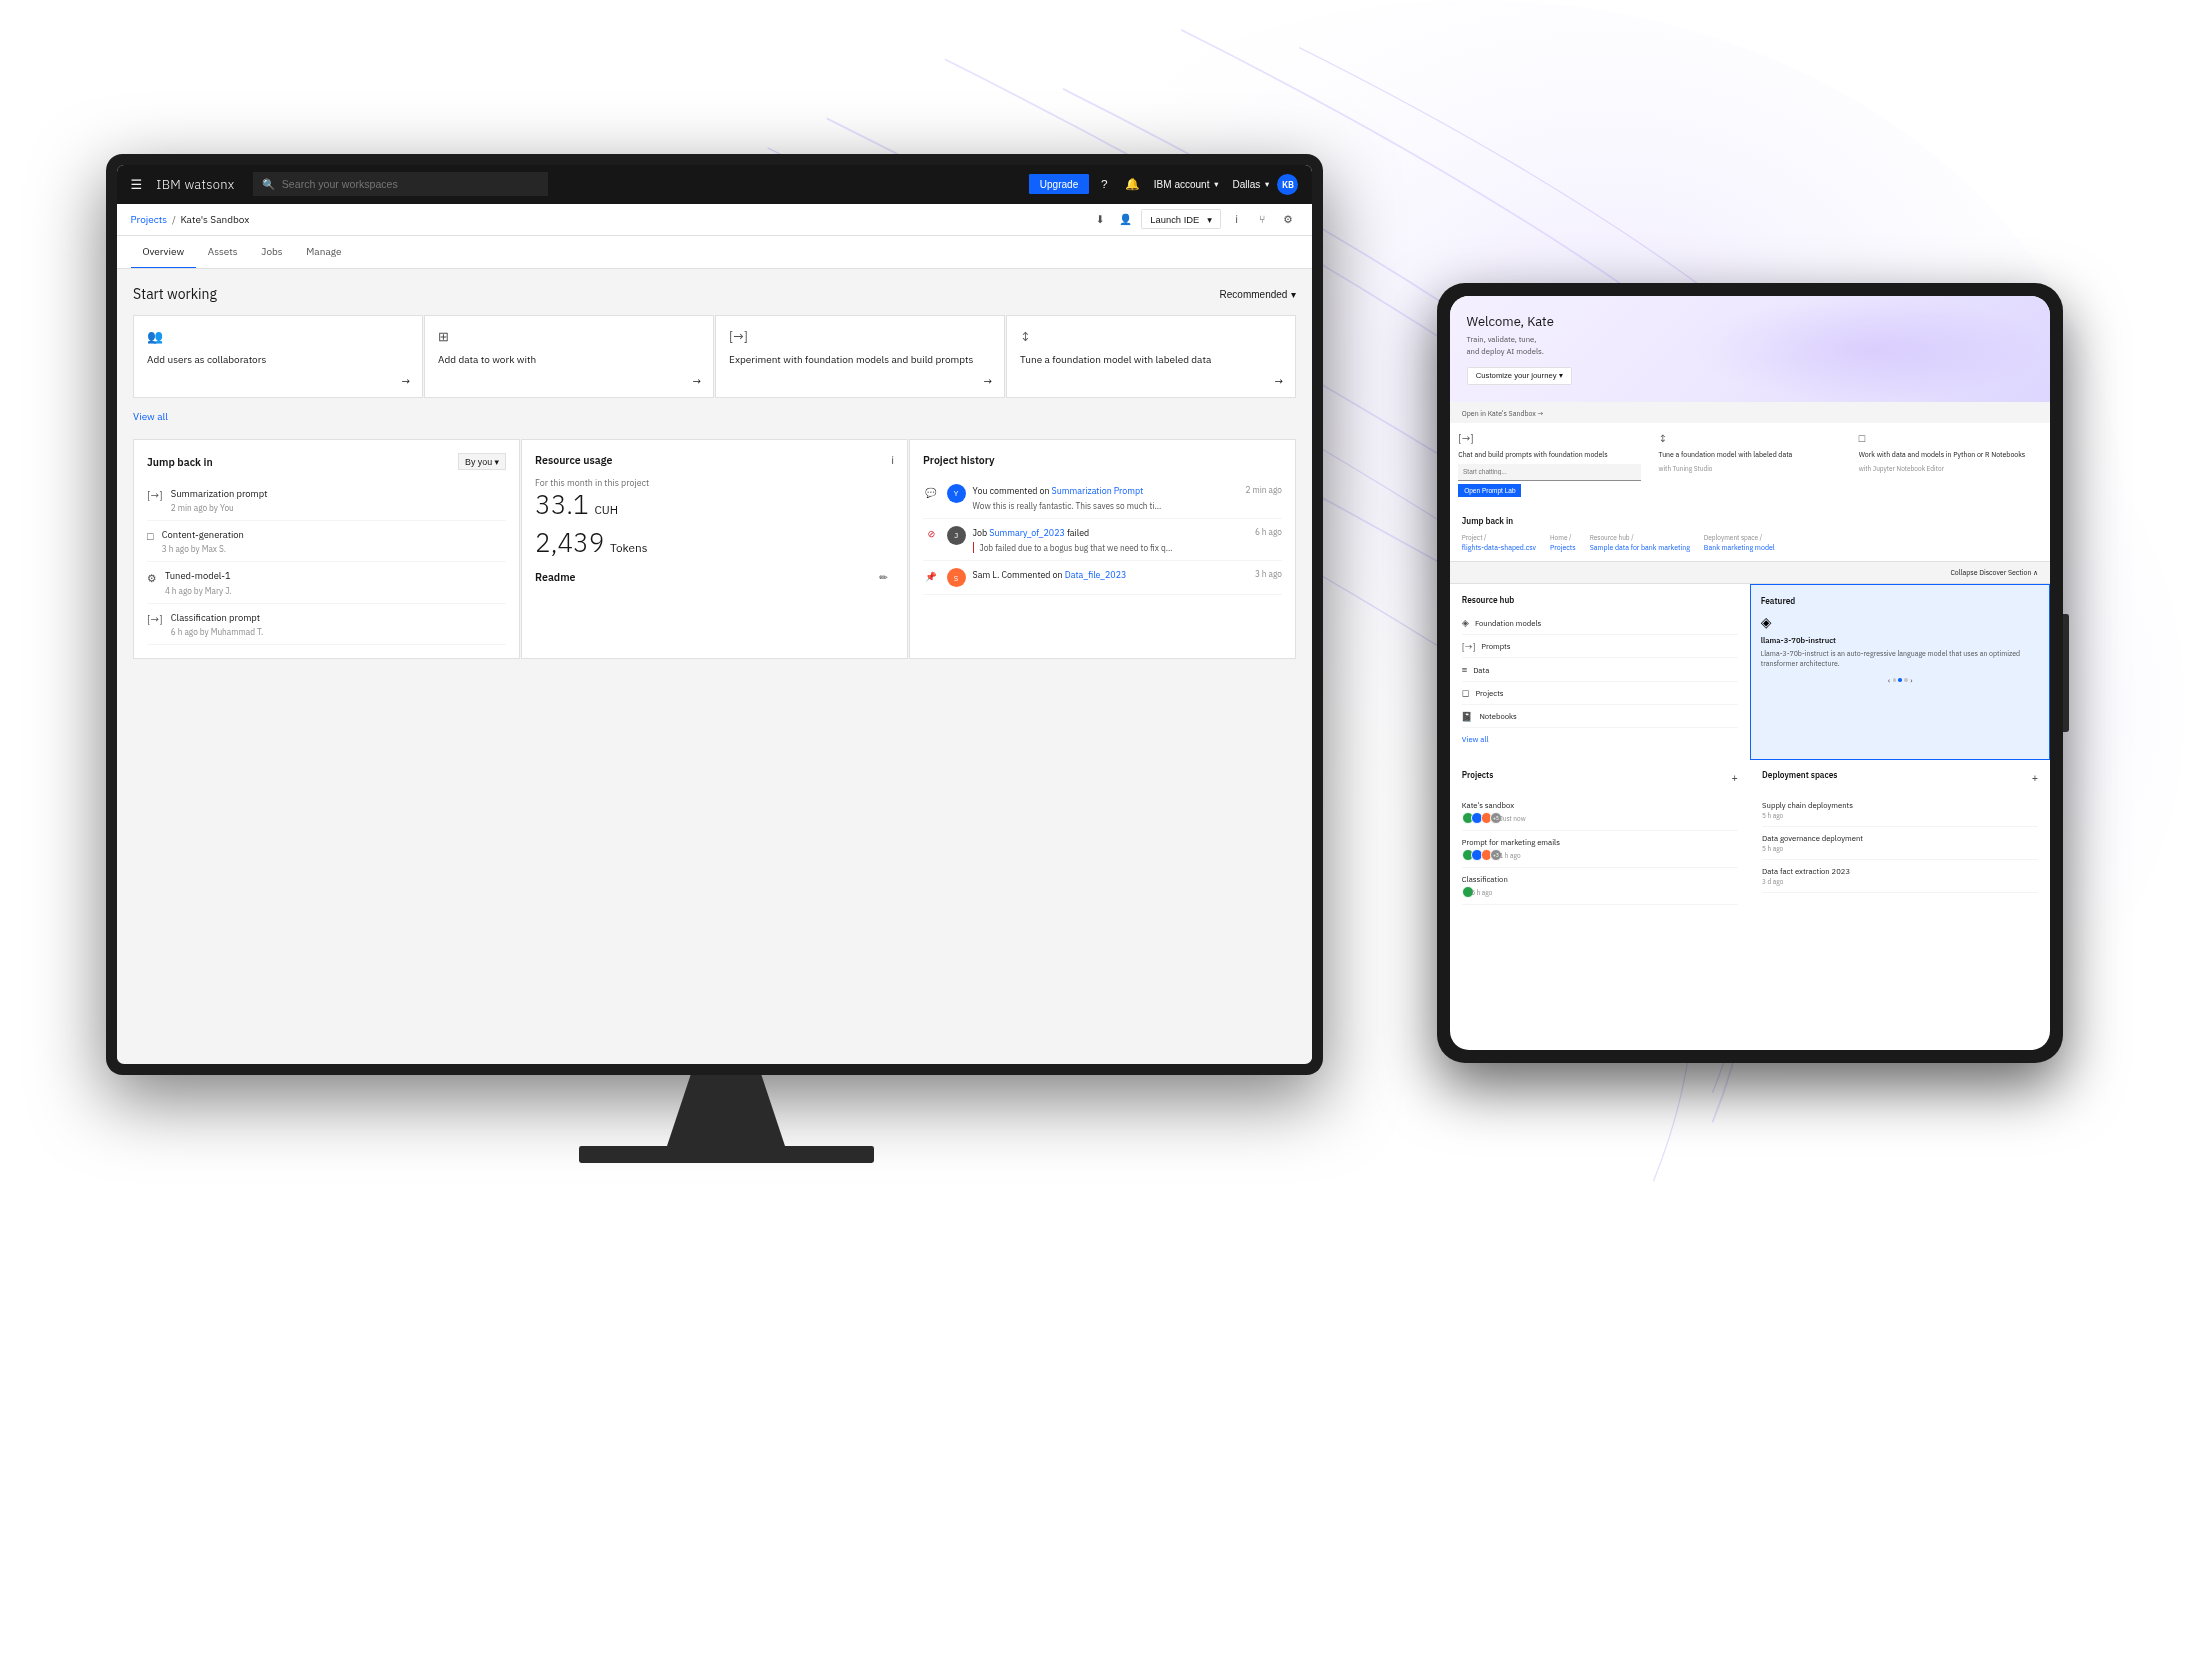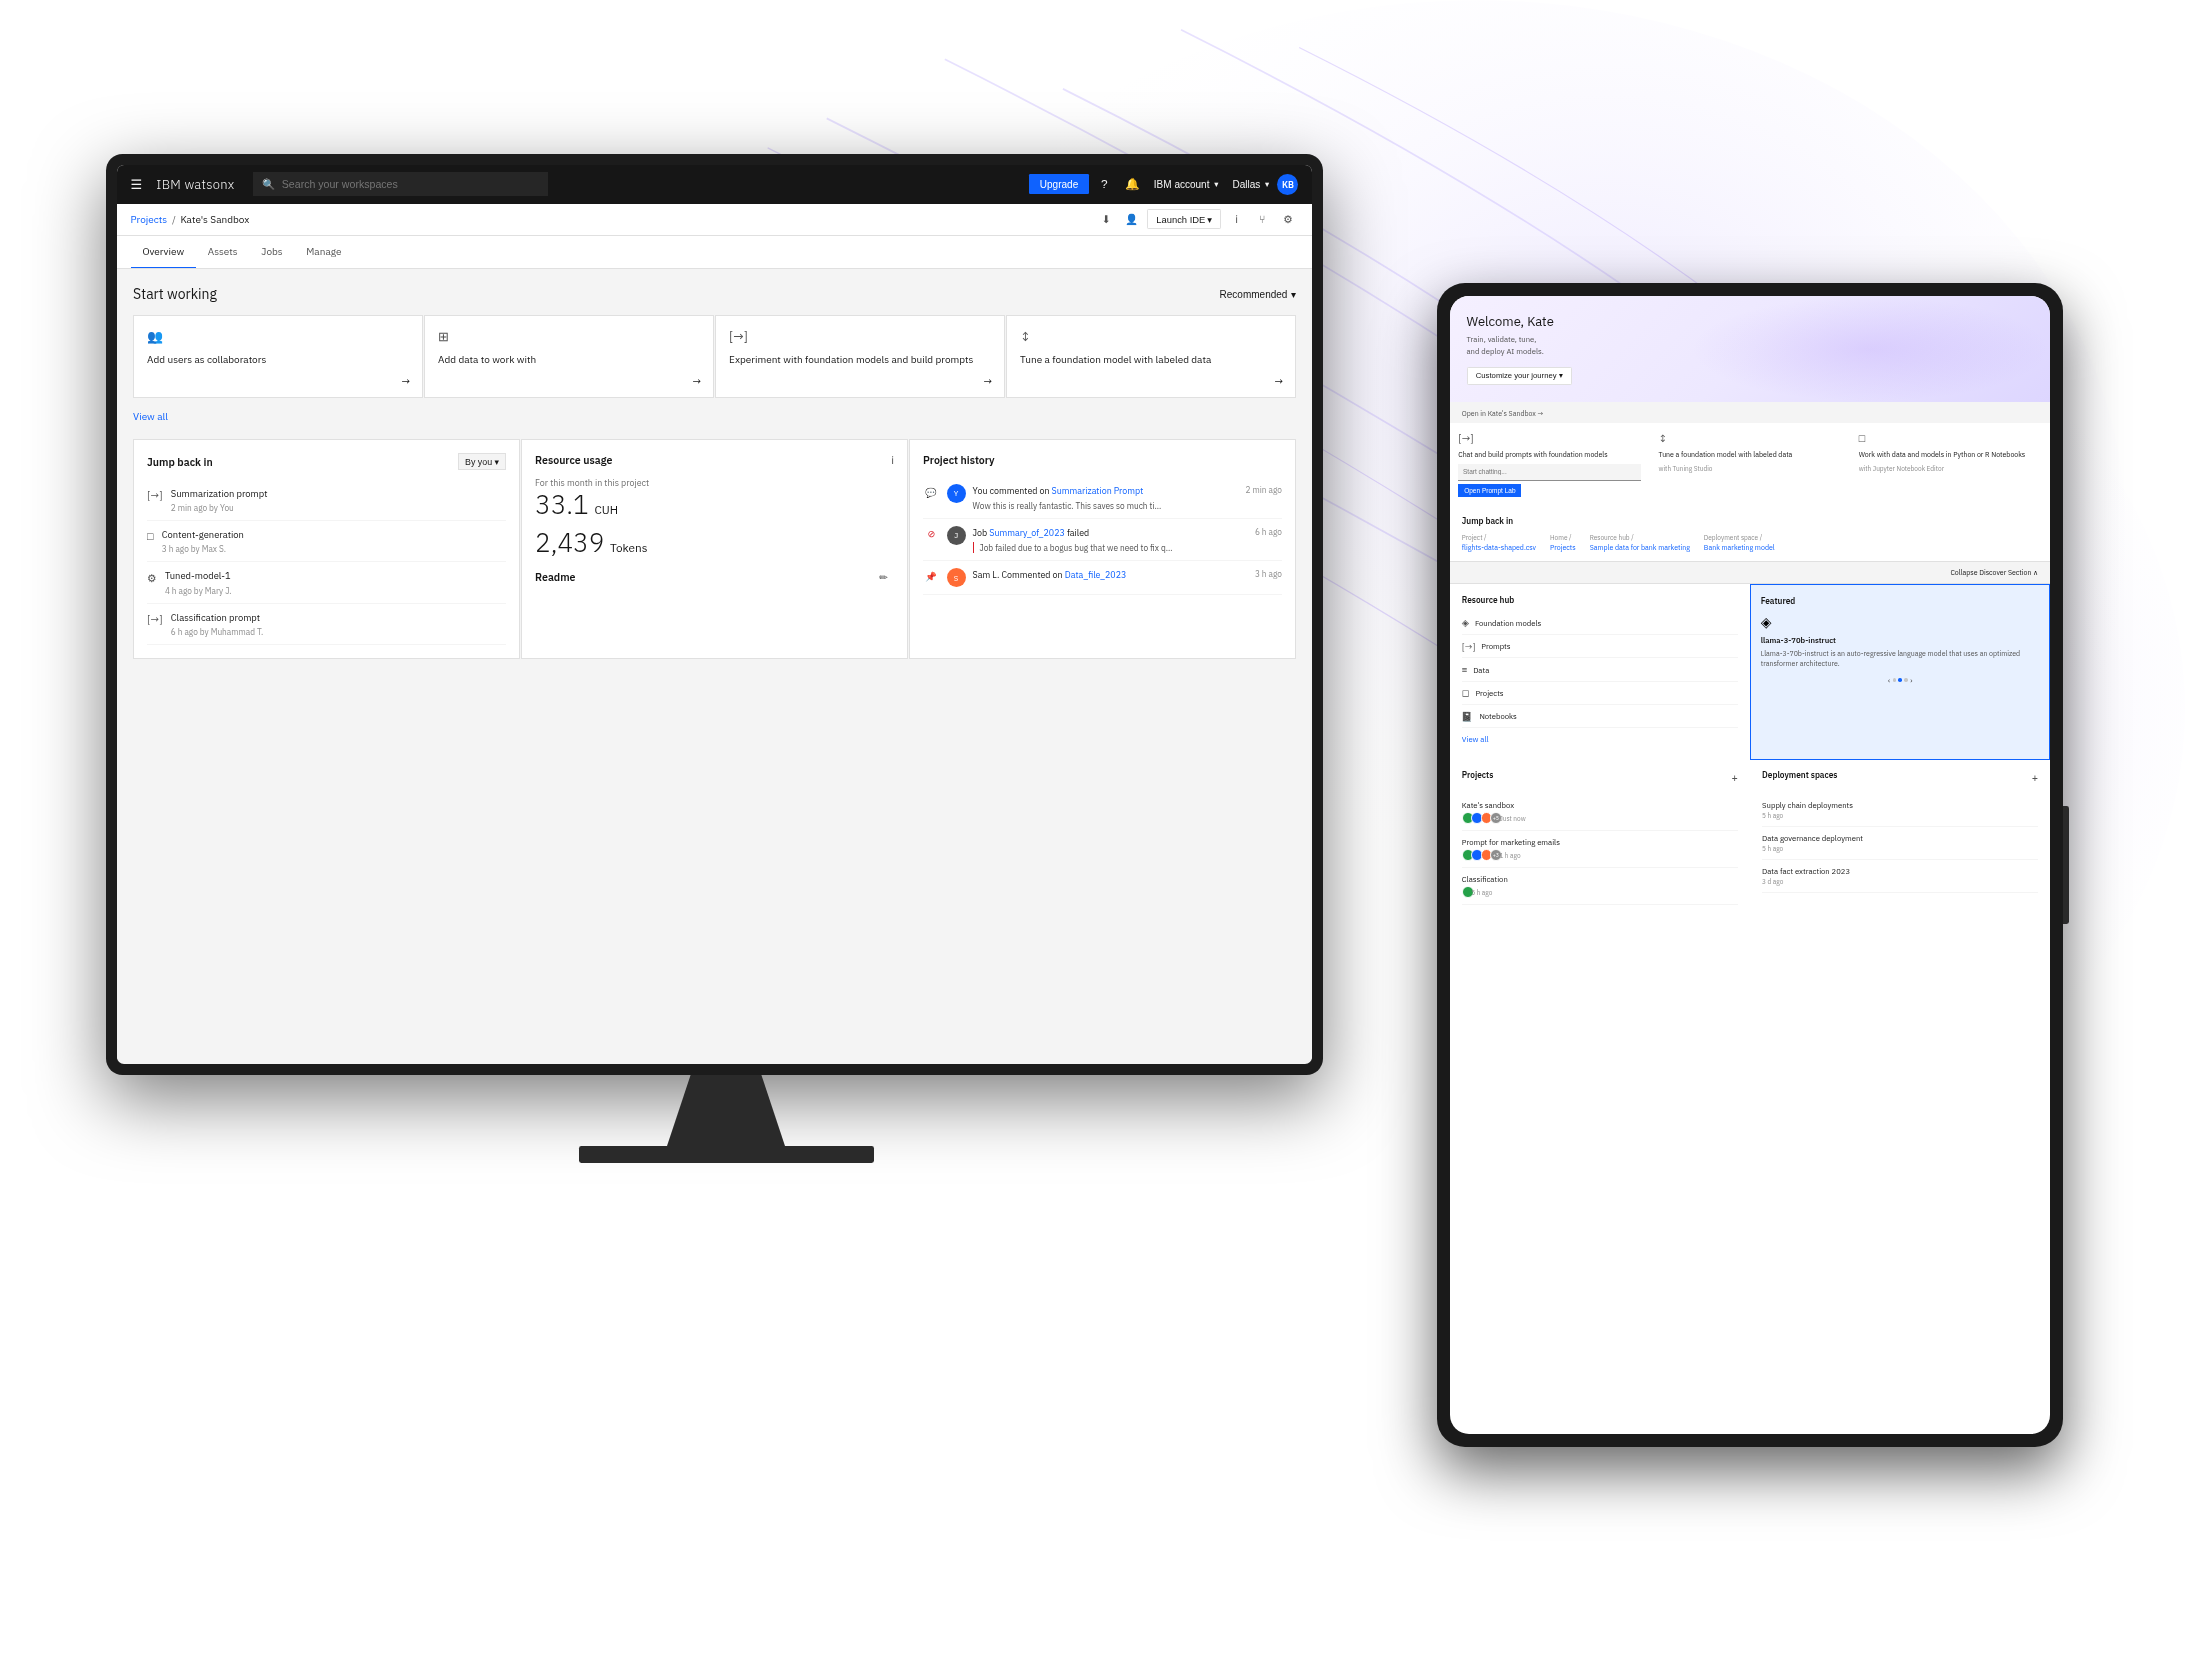--- a/index.html
+++ b/index.html
@@ -81,21 +81,21 @@
       position: absolute;
       right: 118px;
       top: 283px;
       width: 650px;
       height: 1016px;
       z-index: 3;
     }
 
     .tablet-frame {
       width: 626px;
-      height: 1164px;
+      height: 780px;
       background: #1a1a1a;
       border-radius: 28px;
       padding: 13px;
       box-shadow: 0 23.6px 59px rgba(0,0,0,0.6);
       position: relative;
     }
 
     .tablet-frame::before {
       content: '';
       position: absolute;
@@ -266,21 +266,21 @@
       align-items: center;
       gap: 4.7px;
     }
 
     .launch-ide-btn {
       background: transparent;
       border: 0.6px solid #e0e0e0;
       color: #161616;
       display: flex;
       align-items: center;
-      gap: 2px;
+      gap: 8px;
       padding: 3.5px 8.3px;
       font-size: 9.4px;
       cursor: pointer;
       border-radius: 1.2px;
     }
 
     .icon-btn-small {
       background: transparent;
       border: none;
       width: 21px;

